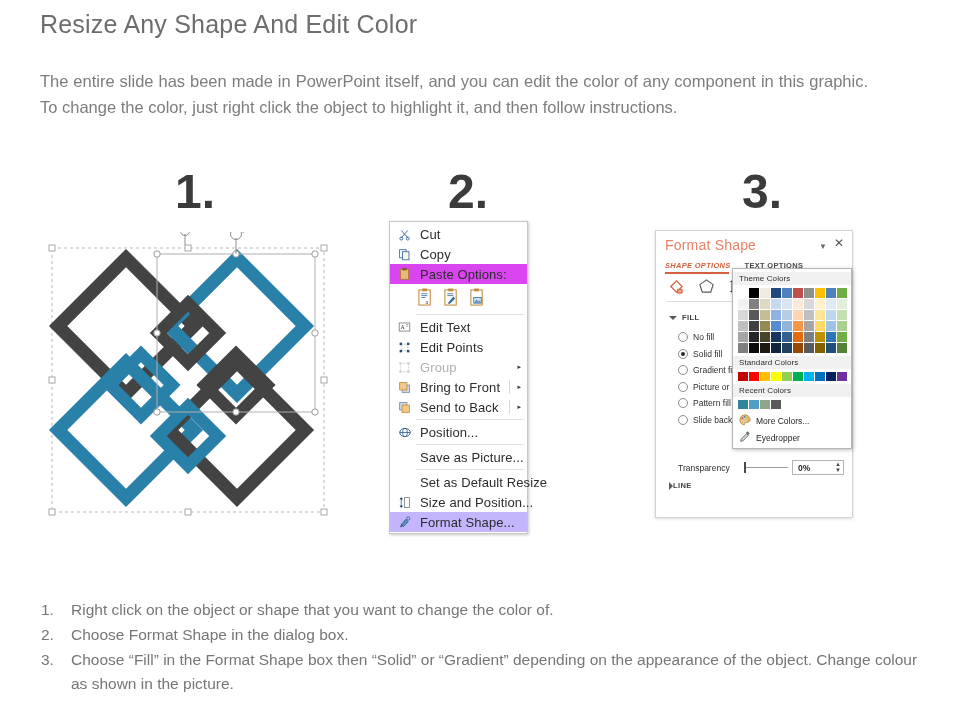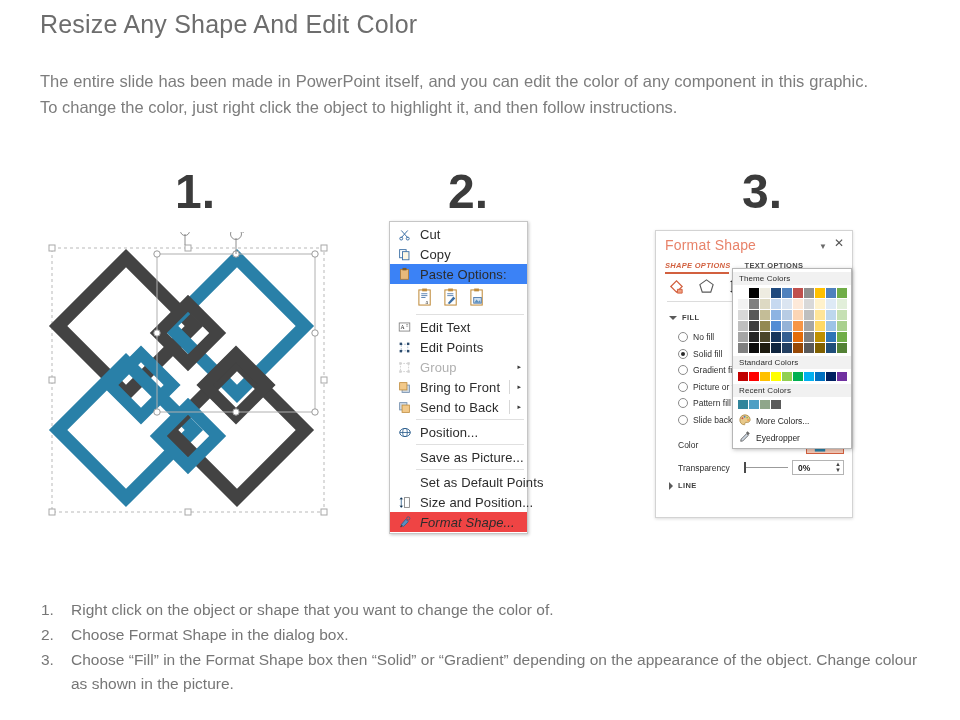--- a/index.html
+++ b/index.html
@@ -102,25 +102,24 @@
   }
   .menu-item .mi-sep-v {
     position: absolute;
     right: 17px;
     top: 3px;
     bottom: 3px;
     width: 1px;
     background: #d7d7d7;
   }
   .menu-item.highlighted {
-    background: #3b82f6;
+    background: #d946ef;
   }
   .menu-item.accent-highlight {
-    background: #ef4444;
-    font-style: italic;
+    background: #c4b5fd;
   }
   .menu-item.disabled .mi-label { color: #b0b0b0; }
   .menu-sep {
     height: 1px;
     background: #e0e0e0;
     margin: 2px 3px 2px 26px;
   }
   #paste-options-row {
     height: 28px;
     display: flex;
@@ -215,21 +214,20 @@
   #line-section-header {
     position: absolute;
     left: 13px;
     top: 250px;
     font-size: 7.5px;
     font-weight: bold;
     color: #3f3f3f;
     letter-spacing: .4px;
     display: flex;
     align-items: center;
-    gap: 5px;
   }
   .tri-down {
     width: 0; height: 0;
     border-left: 4px solid transparent;
     border-right: 4px solid transparent;
     border-top: 4px solid #5a5a5a;
   }
   .tri-right {
     width: 0; height: 0;
     border-top: 4px solid transparent;
@@ -656,21 +654,21 @@
 
   <div class="menu-item">
     <span class="mi-icon"></span>
     <span class="mi-label">Save as Picture...</span>
   </div>
 
   <div class="menu-sep"></div>
 
   <div class="menu-item">
     <span class="mi-icon"></span>
-    <span class="mi-label">Set as Default Points</span>
+    <span class="mi-label">Set as Default Resize</span>
   </div>
 
   <div class="menu-item">
     <span class="mi-icon">
       <svg width="13" height="13" viewBox="0 0 16 16">
           <rect x="8" y="2" width="6" height="12" fill="#fff" stroke="#7a7a7a" stroke-width="1"></rect>
           <g stroke="#2c5f8e" stroke-width="1">
             <line x1="4" y1="2.5" x2="4" y2="13.5"></line>
             <path d="M2.3 4 L4 2 L5.7 4"></path>
             <path d="M2.3 12 L4 14 L5.7 12"></path>
@@ -754,30 +752,20 @@
     <div class="fill-option">
       <span class="radio"></span>
       <span>Pattern fill</span>
     </div>
     <div class="fill-option">
       <span class="radio"></span>
       <span>Slide background fill</span>
     </div>
   </div>
 
-  <div id="color-row">
-    <span>Color</span>
-    <span id="color-swatch-button">
-      <svg width="14" height="13" viewBox="0 0 16 15">
-          <path d="M3 8 L8 3 L12 7 L7 12 Z" fill="#fff" stroke="#4a4a4a" stroke-width="1"></path>
-          <rect x="2" y="11.5" width="12" height="3" fill="#2980a8"></rect>
-        </svg>
-      <span class="tri-down"></span>
-    </span>
-  </div>
 
   <div id="transparency-row">
     <span>Transparency</span>
     <span id="transparency-slider-handle"></span>
     <span id="transparency-slider"></span>
     <span id="transparency-spinbox">
       <span id="transparency-value">0%</span>
       <span id="transparency-spin-arrows">
         <span>▲</span>
         <span>▼</span>

